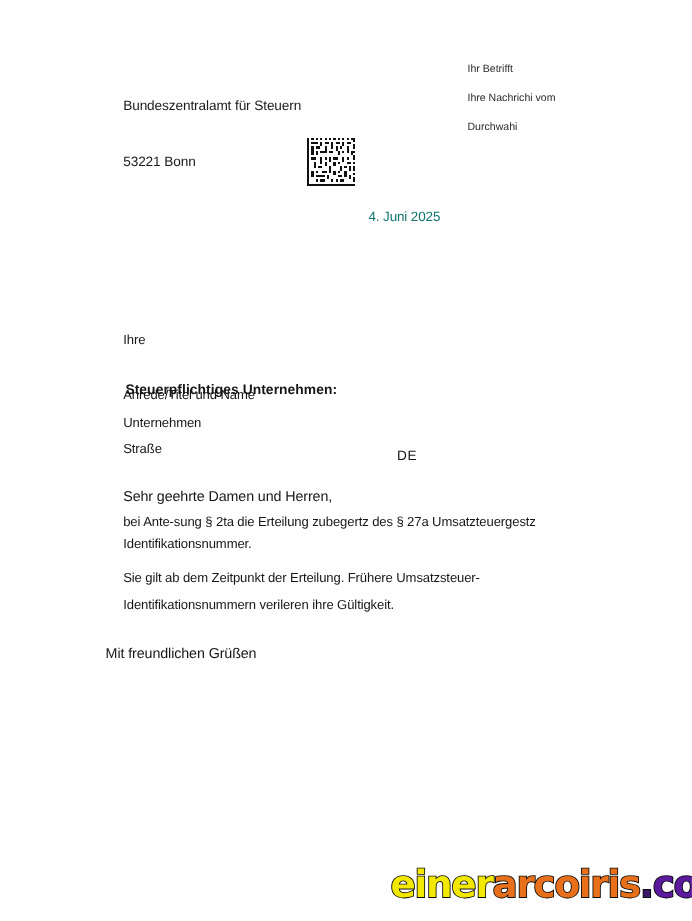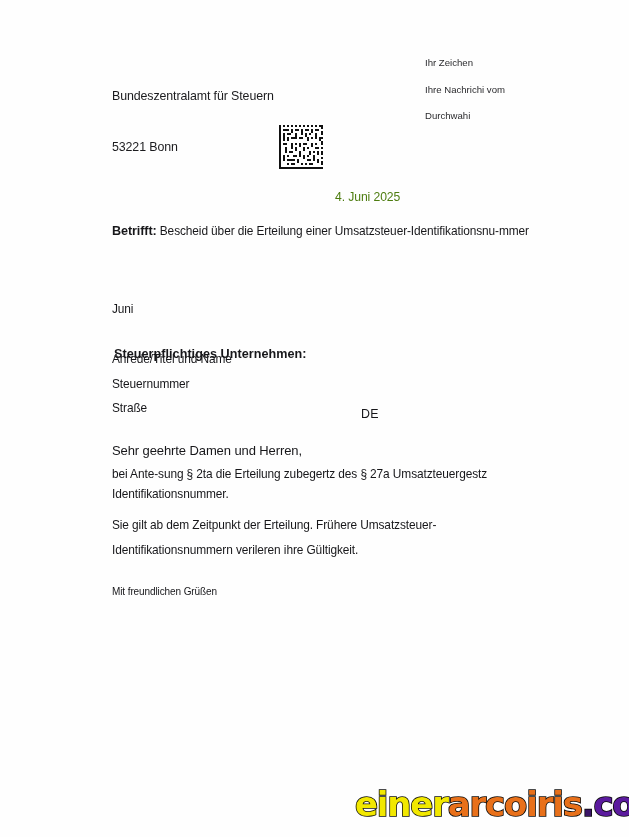--- a/index.html
+++ b/index.html
@@ -62,21 +62,21 @@
     width: 48px;
     height: 48px;
   }
   .barcode-wrap svg { display: block; width: 48px; height: 48px; }
 
   
   .date {
     left: 299px;
     top: 189px;
     font-size: 12.2px;
-    color: #4d7c0f;
+    color: #0f766e;
   }
 
   
   .subject {
     left: 76px;
     top: 223px;
     font-size: 11.9px;
     line-height: 17.5px;
     width: 480px;
     white-space: normal;
@@ -132,23 +132,23 @@
   }
   .para2 {
     left: 76px;
     top: 513px;
     font-size: 11.9px;
     line-height: 25px;
     width: 400px;
     white-space: normal;
   }
   .closing {
-    left: 76px;
+    left: 60px;
     top: 585px;
-    font-size: 10px;
+    font-size: 13px;
   }
 
   
   .watermark {
     position: absolute;
     left: 355px;
     top: 787px;
     font-size: 34px;
     font-weight: 700;
     font-family: "DejaVu Sans", "Liberation Sans", sans-serif;
@@ -169,21 +169,21 @@
 <body>
 
 <div class="page">
 
   <div class="t sender">
     <div>Bundeszentralamt für Steuern</div>
     <div>53221 Bonn</div>
   </div>
 
   <div class="meta">
-    <div class="meta-row">Ihr Zeichen</div>
+    <div class="meta-row">Ihr Betrifft</div>
     <div class="meta-row">Ihre Nachrichi vom</div>
     <div class="meta-row">Durchwahi</div>
   </div>
 
   <div class="barcode-wrap">
     <svg viewBox="0 0 24 24" shape-rendering="crispEdges" aria-hidden="true">
       <rect width="24" height="24" fill="#ffffff"></rect>
       <g fill="#111111">
         <rect x="1" y="1" width="1" height="22"></rect>
         <rect x="1" y="22" width="22" height="1"></rect>
@@ -256,30 +256,29 @@
           <rect x="7" y="20" width="2" height="1"></rect>
         <rect x="12" y="20" width="1" height="1"></rect>
           <rect x="14" y="20" width="1" height="1"></rect>
         <rect x="16" y="20" width="2" height="1"></rect>
       </g>
     </svg>
   </div>
 
   <div class="t date">4. Juni 2025</div>
 
-  <div class="t subject"><b>Betrifft:</b><span> Bescheid über die Erteilung einer Umsatzsteuer-Identifikationsnu-mmer</span></div>
 
   <div class="t recipient">
-    <div>Juni</div>
+    <div>Ihre</div>
     <div>Anrede/Titel und Name</div>
     <div>Straße</div>
   </div>
 
   <div class="t heading">Steuerpflichtiges Unternehmen:</div>
-  <div class="t taxnum">Steuernummer</div>
+  <div class="t taxnum">Unternehmen</div>
   <div class="t de">DE</div>
 
   <div class="t salutation">Sehr geehrte Damen und Herren,</div>
   <div class="t para1">bei Ante-sung § 2ta die Erteilung zubegertz des § 27a Umsatzteuergestz Identifikationsnummer.</div>
   <div class="t para2">Sie gilt ab dem Zeitpunkt der Erteilung. Frühere Umsatzsteuer-Identifikationsnummern verileren ihre Gültigkeit.</div>
   <div class="t closing">Mit freundlichen Grüßen</div>
 
   <div class="watermark"><span class="wm-nieve">einer</span><span class="wm-arcoiris">arcoiris</span><span class="wm-dot">.</span><span class="wm-com">com</span></div>
 
 </div>

